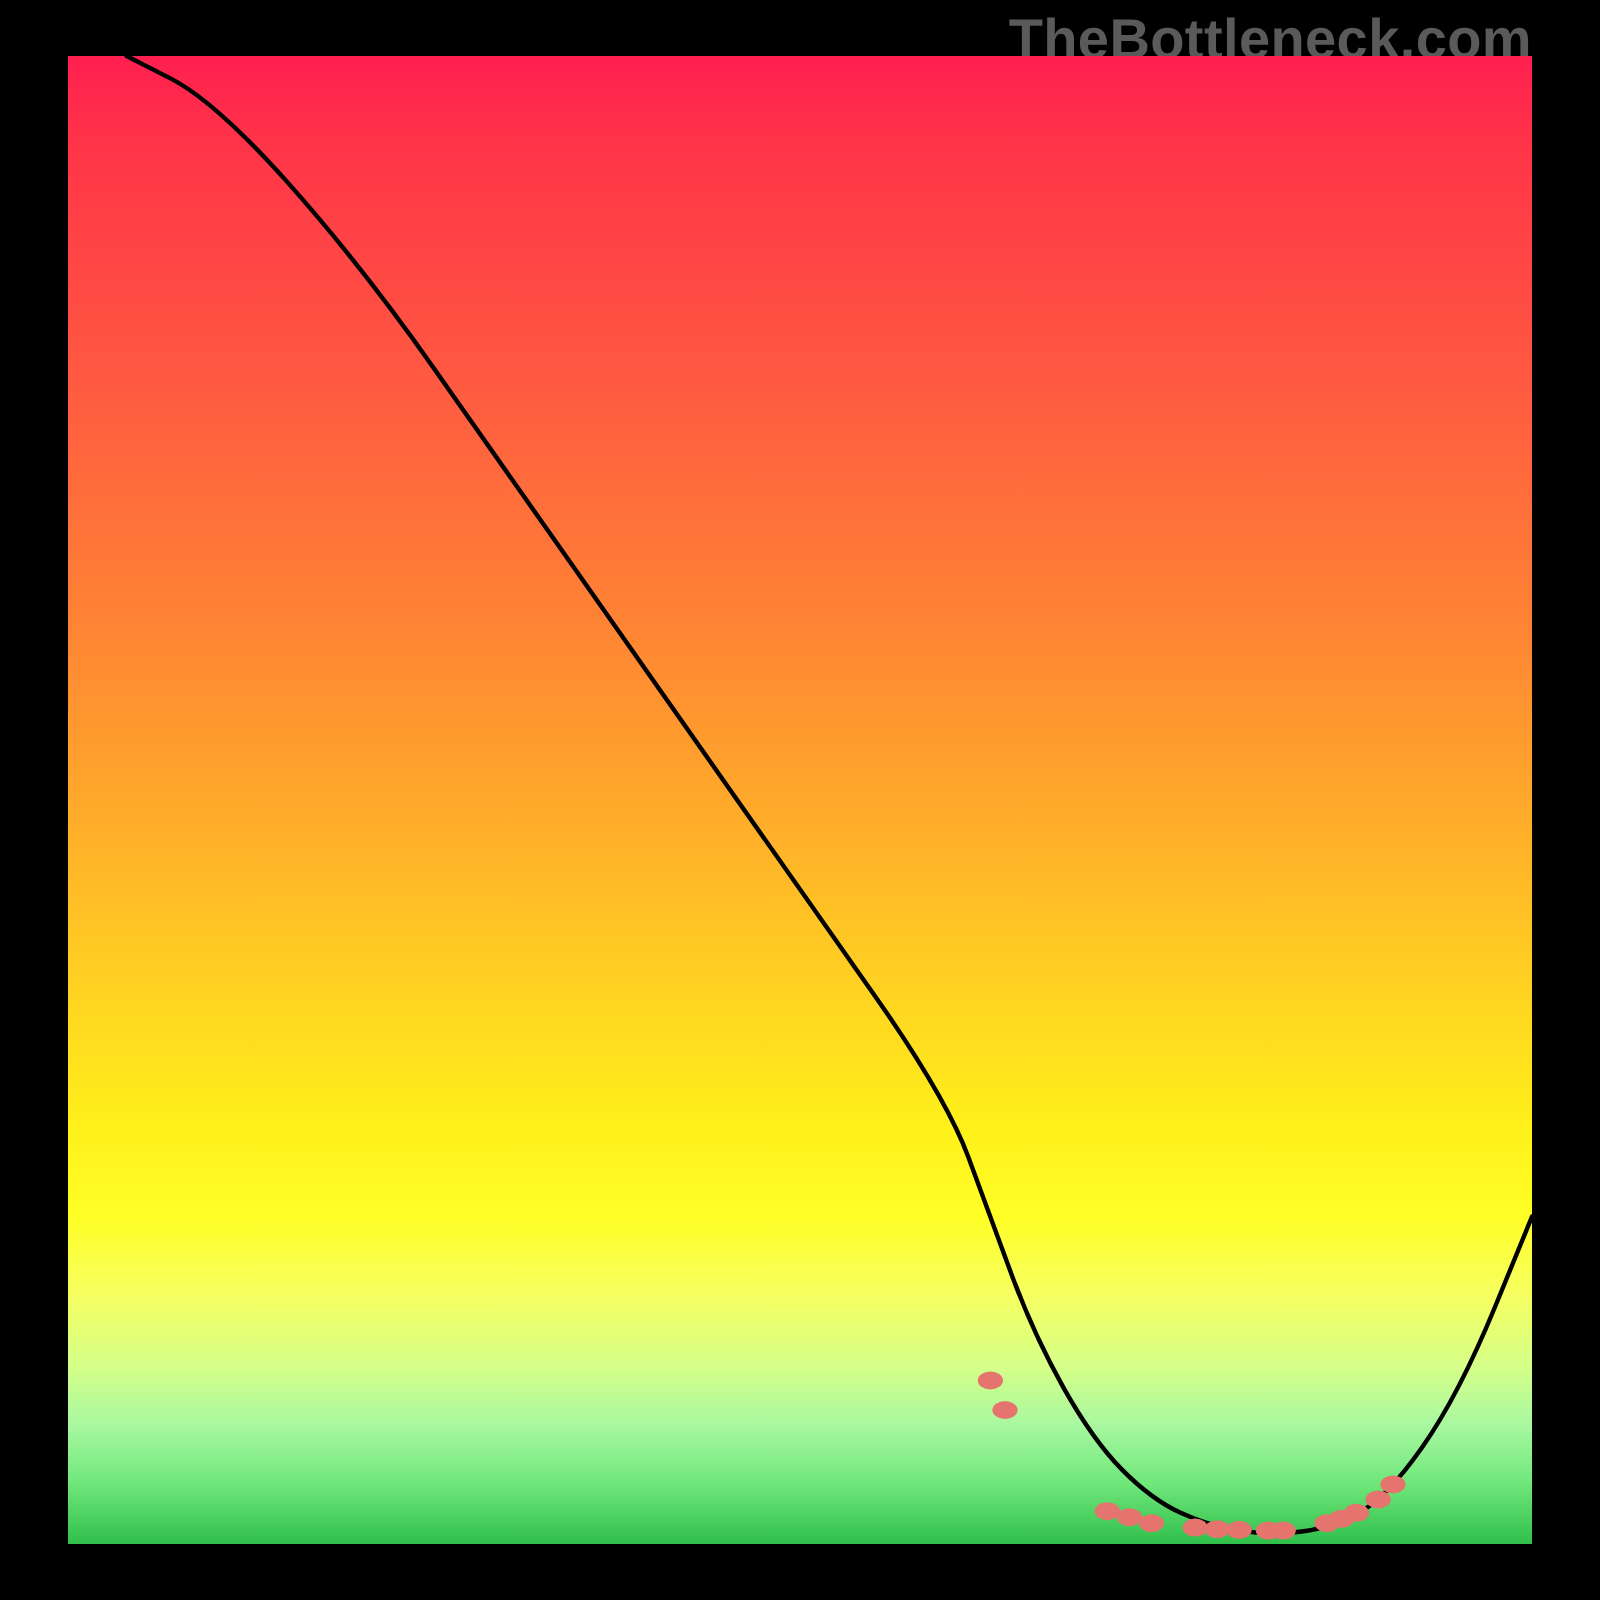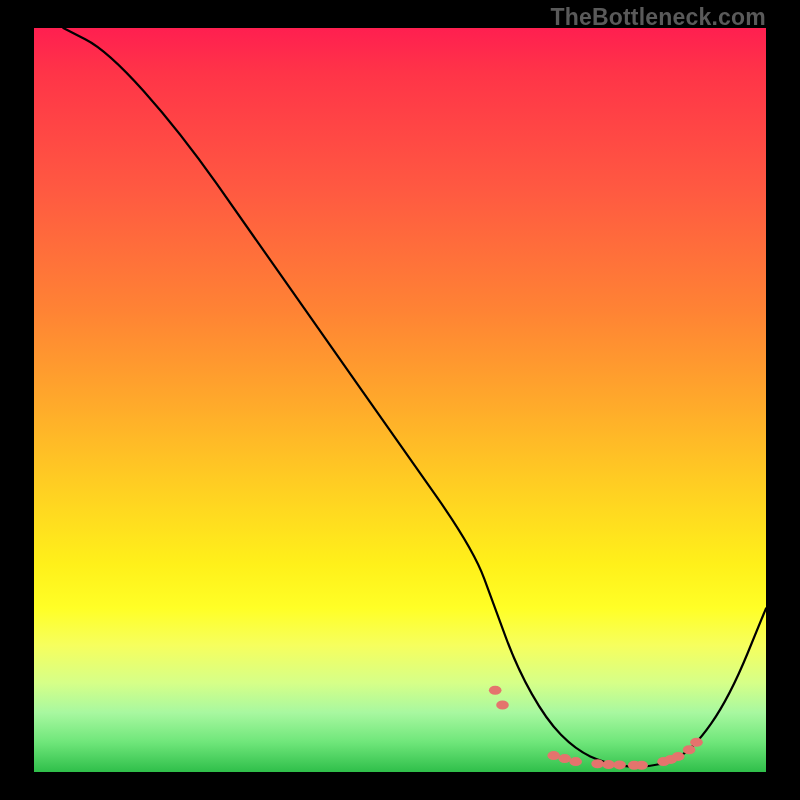--- a/index.html
+++ b/index.html
@@ -39,21 +39,21 @@
       #a8f8a0 92%,
       #6fe67a 96%,
       #2fbf4a 100%
     );
   }
   .attribution {
     position: absolute;
     top: 4px;
     right: 34px;
     color: #5a5a5a;
-    font-size: 23px;
+    font-size: 28px;
     font-weight: 600;
     letter-spacing: 0.2px;
     margin-left: 20px;
   }
   svg.overlay {
     position: absolute;
     left: 0;
     top: 0;
     width: 732px;
     height: 744px;

